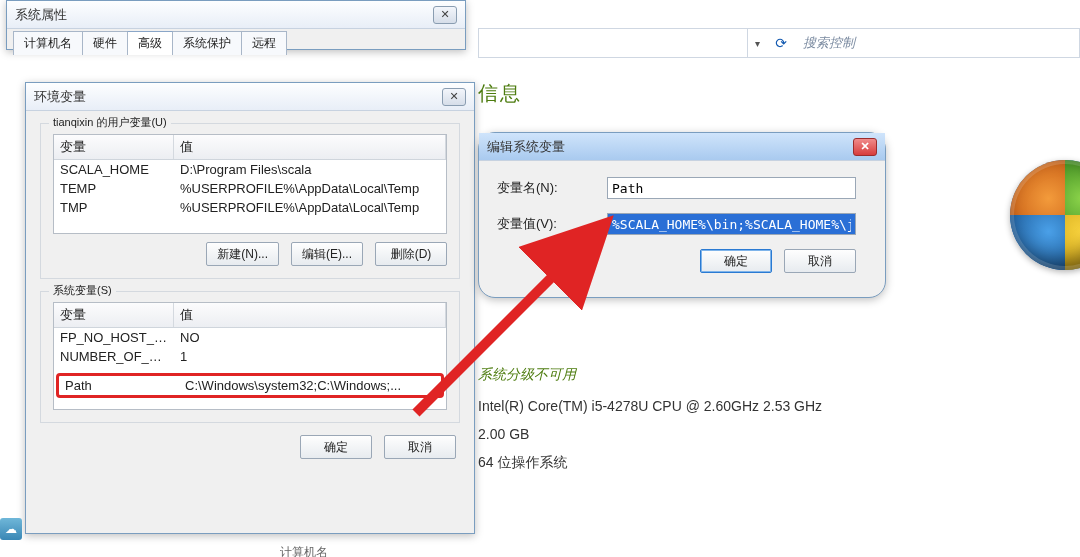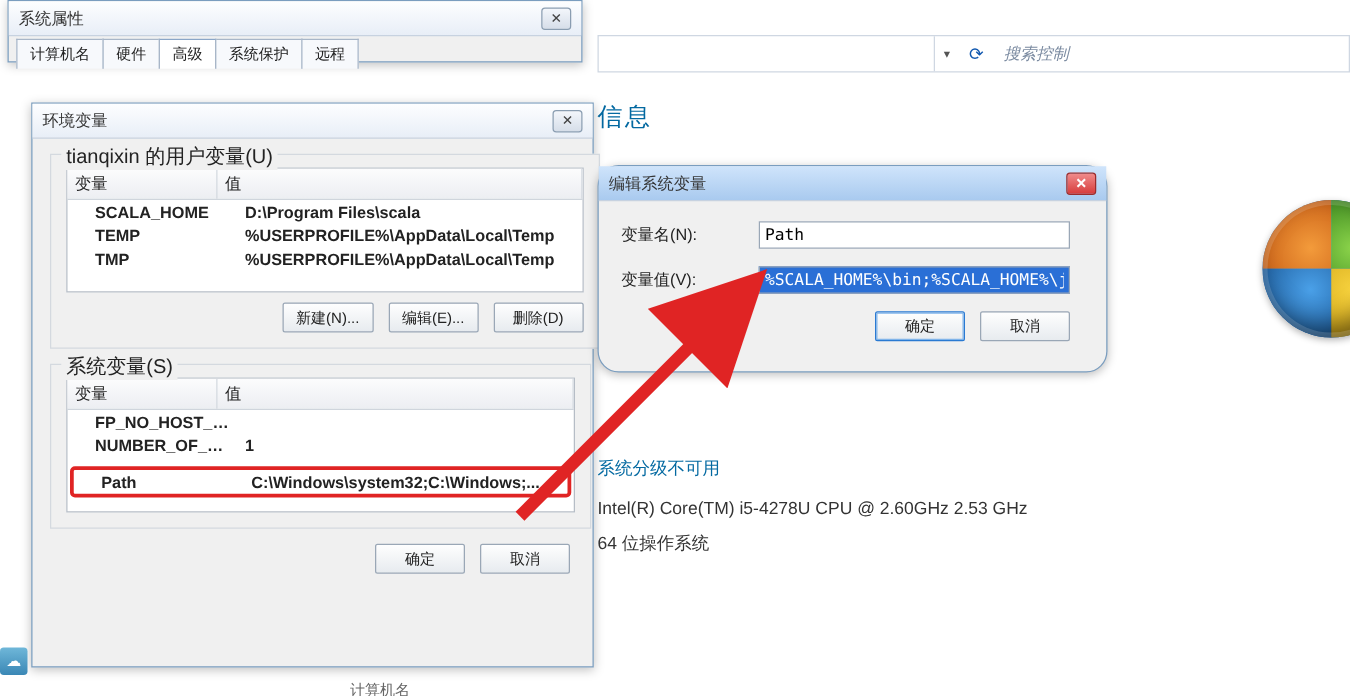--- a/index.html
+++ b/index.html
@@ -14,53 +14,53 @@
 
   
   #sysProps { left: 6px; top: 0; width: 460px; height: 50px; }
   .tabs { display:flex; align-items:flex-end; height:22px; margin:4px 6px 0 6px; }
   .tab { padding:3px 10px; border:1px solid #a8b6c8; border-bottom:none; background:#f7f9fc; margin-right:-1px; font-size:12px; cursor:pointer; }
   .tab.active { background:#fff; border-top:1px solid #8aa6c8; position:relative; z-index:2; }
 
   
   #envVars { left: 14px; top: 82px; width: 450px; height: 452px; background:#f0f0f0;margin-left:11px; }
   .groupbox { border:1px solid #d4d9df; margin:12px 14px; padding:10px 12px 12px 12px; position:relative; background:#f0f0f0; }
-  .groupbox > legend { position:absolute; top:-9px; left:8px; background:#f0f0f0; padding:0 4px; font-size:16px; }
+  .groupbox > legend { position:absolute; top:-9px; left:8px; background:#f0f0f0; padding:0 4px; font-size:11px; }
 
   .listbox { border:1px solid #b6bdc6; background:#fff; font-family: Consolas, "Courier New", monospace; font-size:13px; }
   .listhead { display:flex; background:linear-gradient(#fcfcfd,#eceef2); border-bottom:1px solid #cfd5dc; }
   .listhead div { padding:3px 6px; border-right:1px solid #d4d9df; }
   .col-var { width:120px; }
   .col-val { flex:1; }
-  .listrow { display:flex; padding:1px 16px;font-weight:bold; }
+  .listrow { display:flex; padding:1px 0; }
   .listrow div { padding:1px 6px; white-space:nowrap; overflow:hidden; text-overflow:ellipsis; }
   .listrow.hl { border:3px solid #e02424; border-radius:4px; margin:1px 2px; }
 
   .btnrow { display:flex; gap:12px; justify-content:flex-end; margin-top:8px; }
   .btn { min-width:72px; height:24px; padding:0 10px; border:1px solid #9aa7b6; border-radius:2px; background:linear-gradient(#fefefe,#e7ebef); font-size:12px; cursor:pointer; display:inline-flex; align-items:center; justify-content:center; }
   .btn.def { border-color:#2a7ad2; box-shadow:0 0 0 1px #7fb4ea inset; }
 
   
   #editVar { left: 478px; top: 132px; width: 408px; height: 166px; border-radius: 17px; }
   #editVar .titlebar { background:linear-gradient(#cfe4fb,#a9caef); }
   #editVar .body { padding:16px 29px 10px 18px; }
   .formrow { display:flex; align-items:center; margin-bottom:14px; }
   .formrow label { width:110px; font-size:13px; }
   .txt { flex:1; height:22px; border:1px solid #9aa7b6; padding:0 4px; font-size:13px; font-family: Consolas, monospace; background:#fff; }
   .txt.sel { background:#2a6fd6; color:#fff; }
 
   
   #sysinfo { position:absolute; left:478px; top:360px; width:560px; font-size:14px; line-height:28px; color:#333; }
-  #sysinfo .hd { color:#0369a1; margin-bottom:4px; }
+  #sysinfo .hd { color:#4d7c0f; margin-bottom:4px;font-style:italic; }
 
   #topStrip { position:absolute; left:478px; top:28px; right:0; height:30px; border:1px solid #cfd7e2; background:#fff; display:flex; align-items:center; }
   #topStrip .dd { width:20px; height:100%; border-left:1px solid #cfd7e2; display:flex; align-items:center; justify-content:center; color:#555; font-size:10px; }
   #topStrip .refresh { width:28px; display:flex; align-items:center; justify-content:center; color:#1259b0; font-size:14px; }
   #topStrip .searchGhost { flex:1; padding:0 8px; color:#7a8aa0; font-style:italic; font-size:13px; }
-  #topHeader { position:absolute; left:478px; top:80px; font-size:20px; color:#0369a1; letter-spacing:2px; }
+  #topHeader { position:absolute; left:478px; top:80px; font-size:20px; color:#4d7c0f; letter-spacing:2px; }
 
   
   #orb { position:absolute; right:-40px; top:160px; width:110px; height:110px; border-radius:50%; background: radial-gradient(circle at 35% 30%, #6fb7f7, #1d5fa8 60%, #0b3a6d 100%); box-shadow: inset -6px -6px 14px rgba(0,0,0,.35), 0 2px 6px rgba(0,0,0,.3); overflow:hidden; }
   #orb::before, #orb::after { content:""; position:absolute; background:rgba(255,255,255,.15); }
   #orb .q { position:absolute; width:50%; height:50%; }
   #orb .q1{left:0;top:0;background:radial-gradient(circle at 70% 70%, #f39b3b, #c1530f);}
   #orb .q2{left:50%;top:0;background:radial-gradient(circle at 30% 70%, #8bd34a, #2e7d18);}
   #orb .q3{left:0;top:50%;background:radial-gradient(circle at 70% 30%, #4aa0e8, #15508e);}
   #orb .q4{left:50%;top:50%;background:radial-gradient(circle at 30% 30%, #f7d23e, #c79a0e);}
   #orb .mask{position:absolute;inset:0;border-radius:50%;box-shadow:inset 0 0 0 4px rgba(255,255,255,.15), inset -8px -8px 20px rgba(0,0,0,.5);}
@@ -144,20 +144,21 @@
 
   <fieldset class="groupbox">
     <legend>系统变量(S)</legend>
     <div class="listbox" style="height:108px;">
       <div class="listhead">
         <div class="col-var">变量</div>
         <div class="col-val">值</div>
       </div>
       <div class="listrow">
         <div class="col-var">FP_NO_HOST_C...</div>
+        <div class="col-val">NO</div>
       </div>
       <div class="listrow">
         <div class="col-var">NUMBER_OF_PR...</div>
         <div class="col-val">1</div>
       </div>
       <div style="height:6px"></div>
       <div class="listrow hl">
         <div class="col-var">Path</div>
         <div class="col-val">C:\Windows\system32;C:\Windows;...</div>
       </div>
@@ -188,20 +189,21 @@
     <div class="btnrow" style="justify-content:flex-end; margin-top:6px;">
       <span class="btn def">确定</span>
       <span class="btn">取消</span>
     </div>
   </div>
 </div>
 
 <div id="sysinfo">
   <div class="hd">系统分级不可用</div>
   <div>Intel(R) Core(TM) i5-4278U CPU @ 2.60GHz   2.53 GHz</div>
+  <div>2.00 GB</div>
   <div>64 位操作系统</div>
 </div>
 
 <svg id="arrow" viewBox="0 0 230 230">
   <defs>
     <marker id="ah" viewBox="0 0 10 10" refX="8" refY="5" markerWidth="9" markerHeight="9" orient="auto-start-reverse">
       <path d="M0,0 L10,5 L0,10 Z" fill="#e02424"></path>
     </marker>
   </defs>
   <line x1="20" y1="215" x2="205" y2="30" stroke="#e02424" stroke-width="10" marker-end="url(#ah)"></line>

